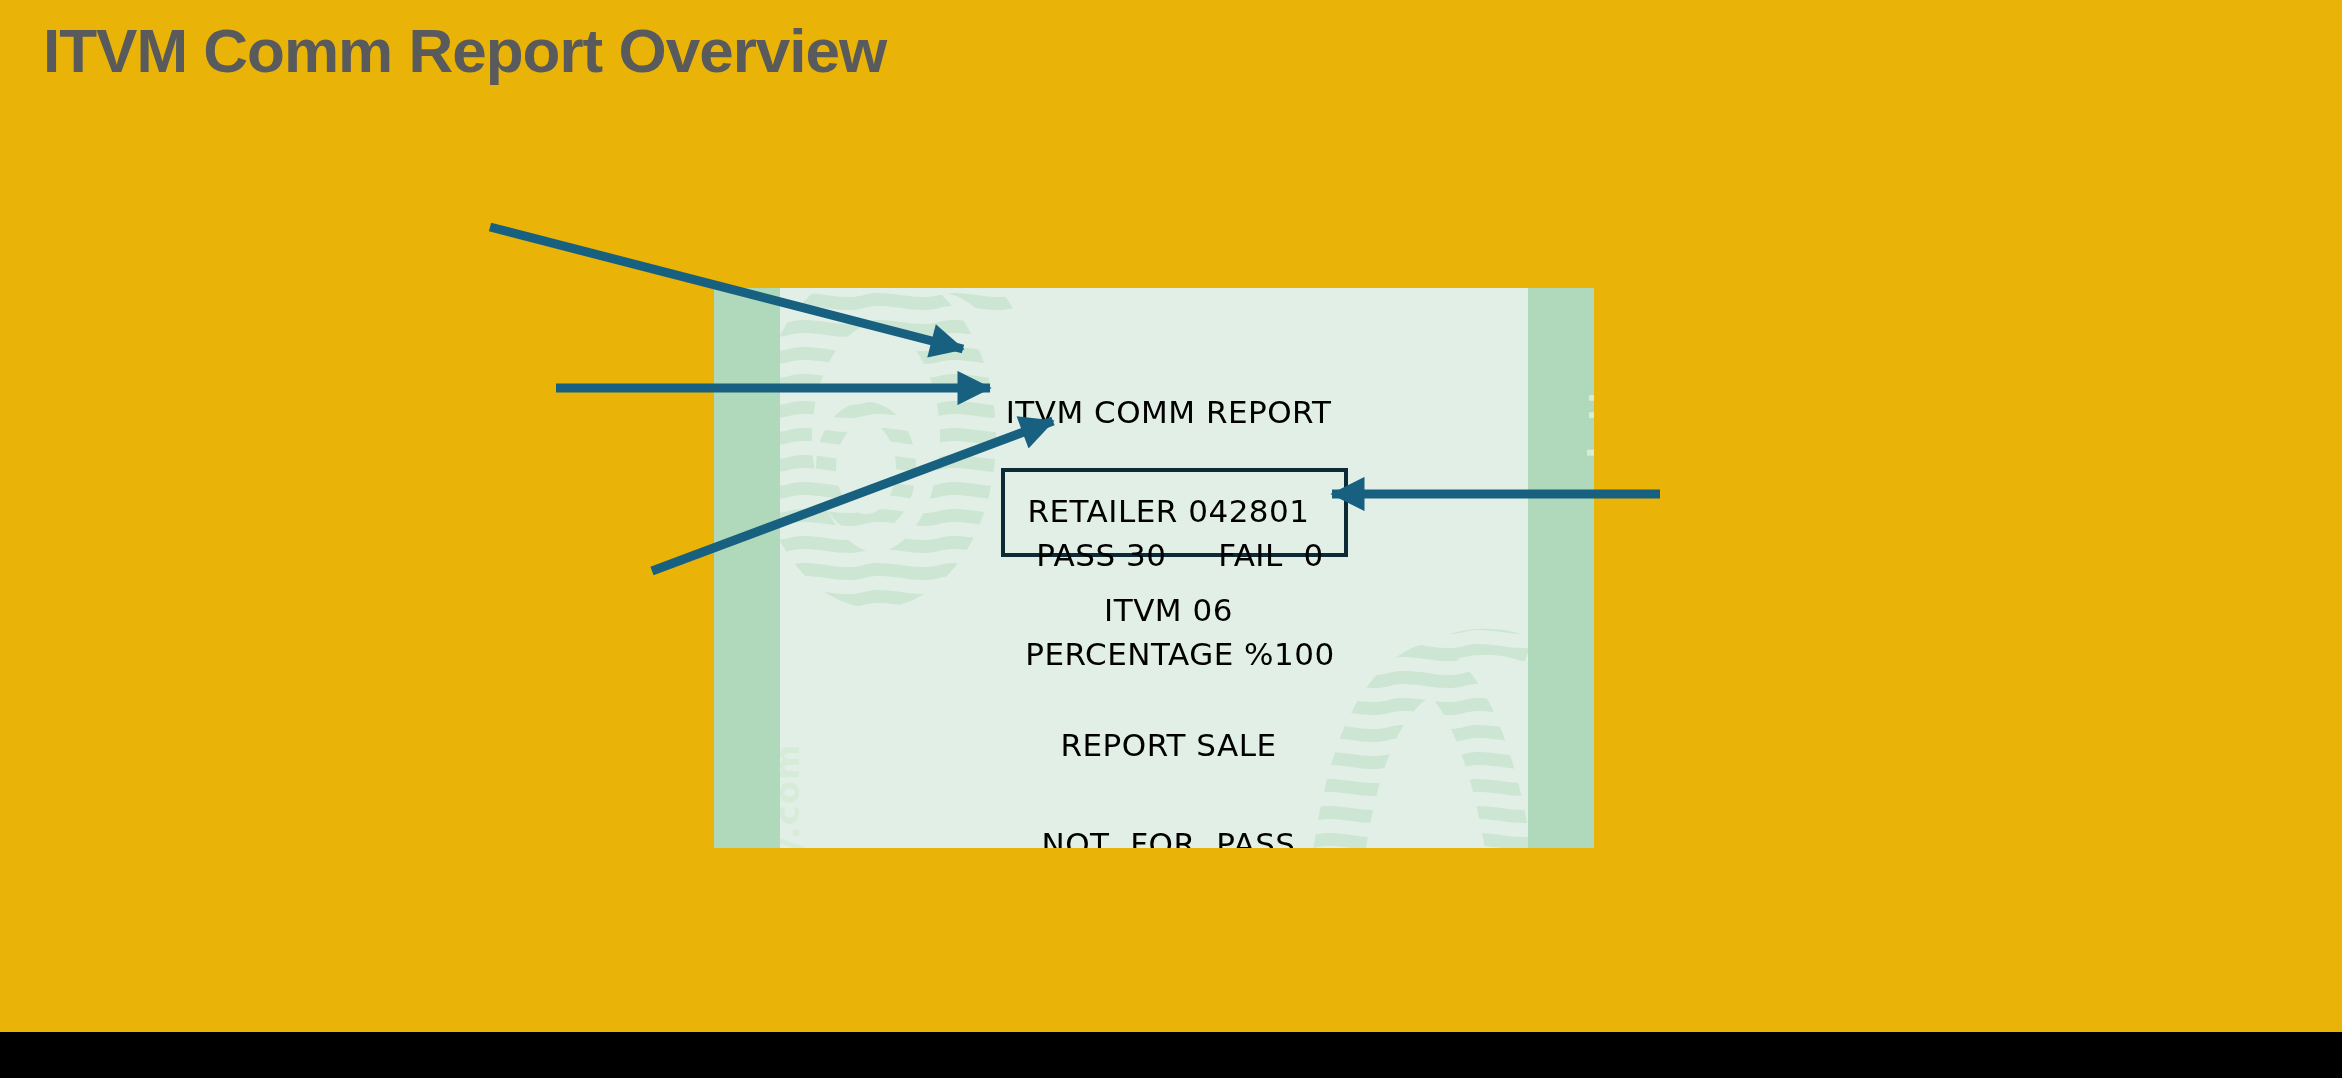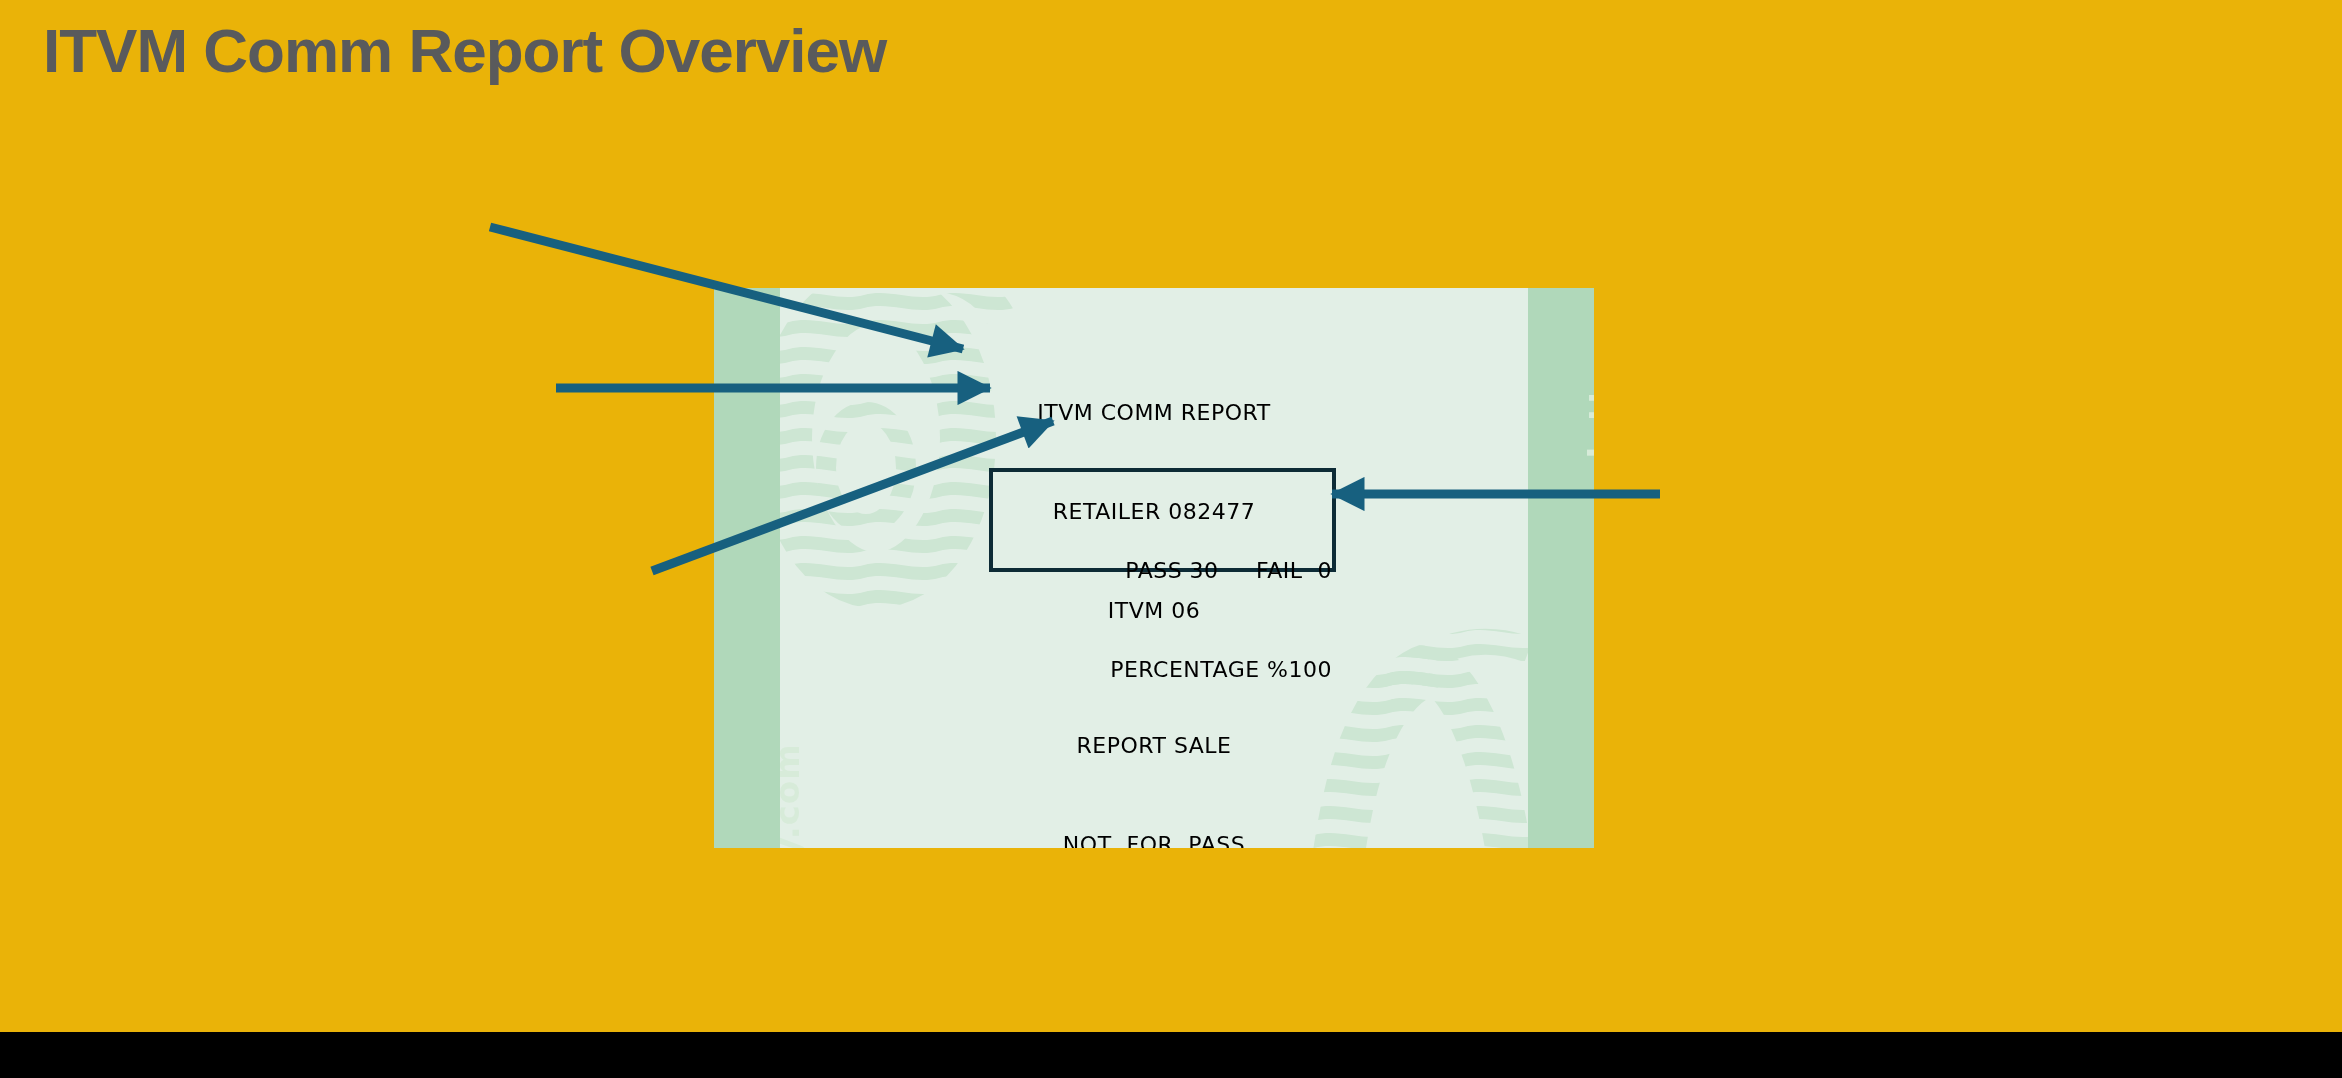--- a/index.html
+++ b/index.html
@@ -26,28 +26,28 @@
   .stripe-right{right:0;}
   .vtext{
     position:absolute;width:288px;height:40px;line-height:40px;
     transform:rotate(-90deg);transform-origin:0 0;
     font-family:"DejaVu Sans",sans-serif;font-weight:700;font-size:34px;
     letter-spacing:1px;color:#d7ebd9;white-space:pre;text-align:left;
   }
   .vtext-right{left:827px;top:304px;}
   .vtext-left{left:13px;top:818px;}
   .rtext{
-    font-family:"DejaVu Sans",sans-serif;font-size:22px;line-height:33px;
-    letter-spacing:0.5px;color:#000000;white-space:pre;
+    font-family:"DejaVu Sans",sans-serif;font-size:31px;line-height:33px;
+    letter-spacing:0.5px;color:#000000;white-space:pre;margin-left:29px;
   }
   .rheader{position:absolute;left:66px;right:66px;top:42px;text-align:center;}
   .resultbox{
-    position:absolute;left:275px;top:180px;width:328px;height:80px;
-    border:4px solid #0d2b36;padding:16px 0 0 11px;box-sizing:content-box;
-    text-align:right;
+    position:absolute;left:258px;top:180px;width:328px;height:80px;
+    border:4px solid #0d2b36;padding:1px 0 0 11px;box-sizing:content-box;
+    text-align:center;
   }
   .rfooter{position:absolute;left:66px;right:66px;top:375px;text-align:center;}
   .arrows{position:absolute;left:0;top:0;width:2342px;height:1078px;pointer-events:none;}
 </style>
 </head>
 <body>
 
 <div class="canvas">
 
   <h1 class="title">ITVM Comm Report Overview</h1>
@@ -79,21 +79,21 @@
 
     <div class="vtext vtext-left">
       <span>walottery.com</span>
     </div>
     <div class="vtext vtext-right">
       <span>walottery.com</span>
     </div>
 
     <div class="rheader rtext">
       <div>ITVM COMM REPORT</div>
-      <div>RETAILER 082477</div>
+      <div>RETAILER 042801</div>
       <div>ITVM 06</div>
     </div>
 
     <div class="resultbox rtext">
       <div>PASS 30     FAIL  0</div>
       <div>PERCENTAGE %100</div>
     </div>
 
     <div class="rfooter rtext">
       <div>REPORT SALE</div>

